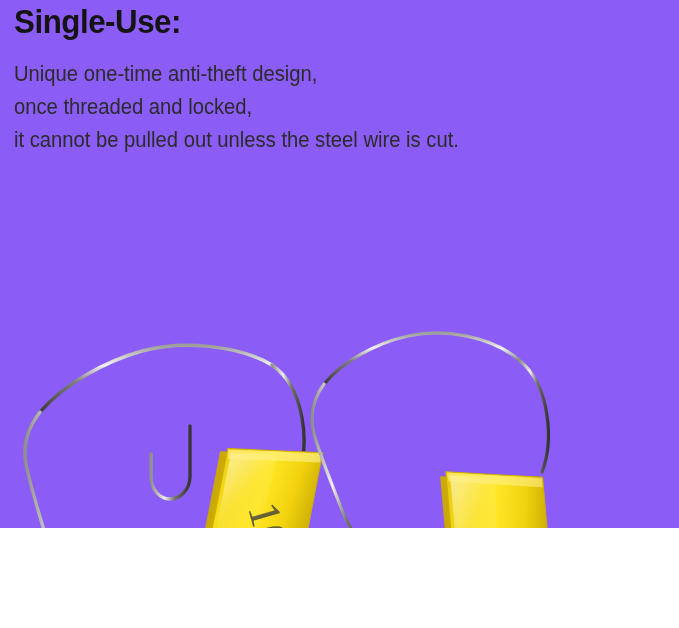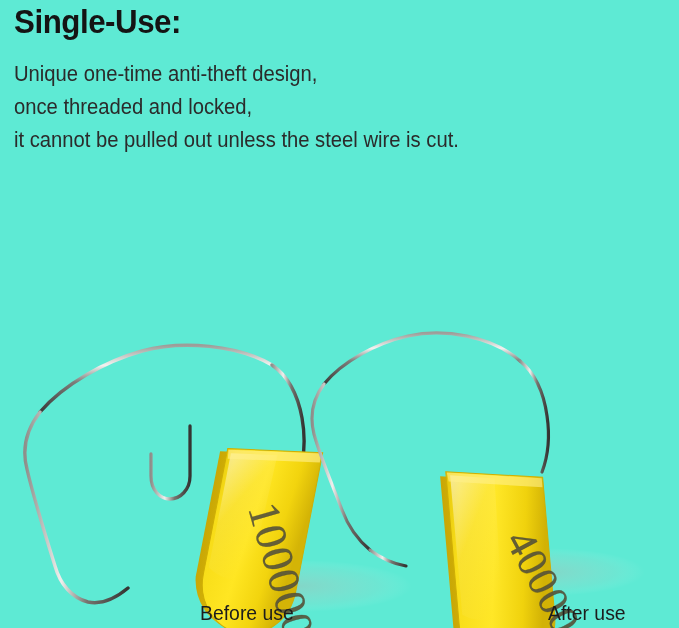--- a/index.html
+++ b/index.html
@@ -3,22 +3,22 @@
 <meta charset="utf-8">
 <style>
   html, body {
     margin: 0;
     padding: 0;
     background: #ffffff;
   }
   #page {
     position: relative;
     width: 679px;
-    height: 628px;
-    background: #5eead4;
+    height: 528px;
+    background: #8b5cf6;
     overflow: hidden;
     font-family: "Liberation Sans", sans-serif;
   }
 
   
   #headline {
     position: absolute;
     left: 14px;
     top: 2px;
     font-size: 34px;

